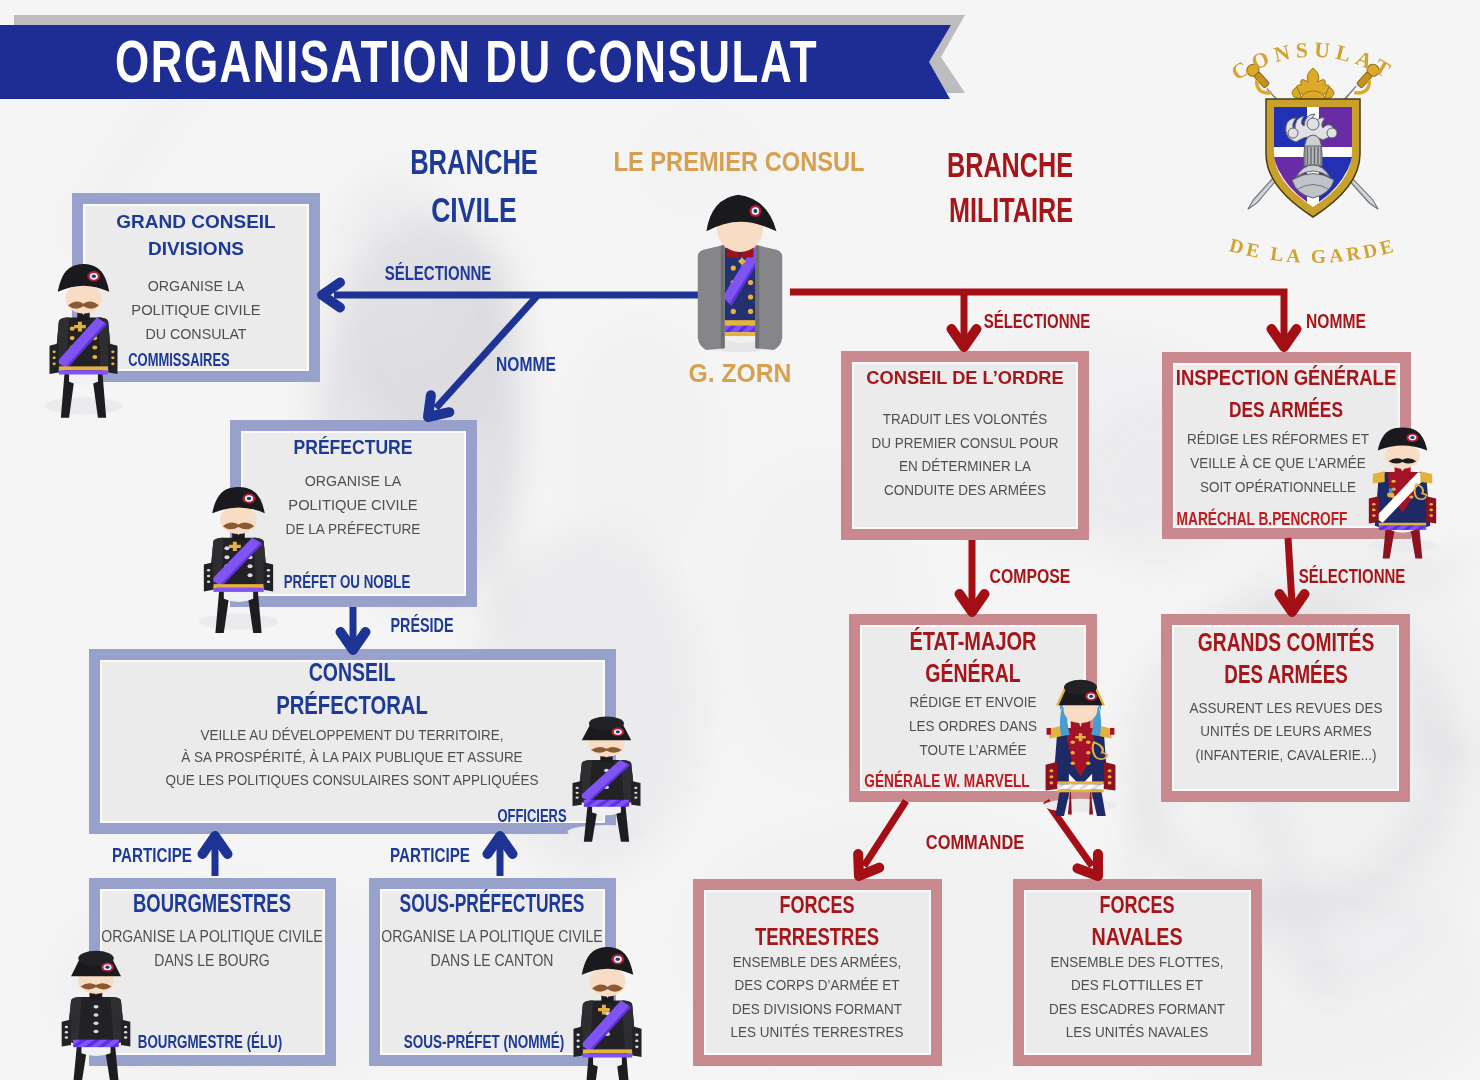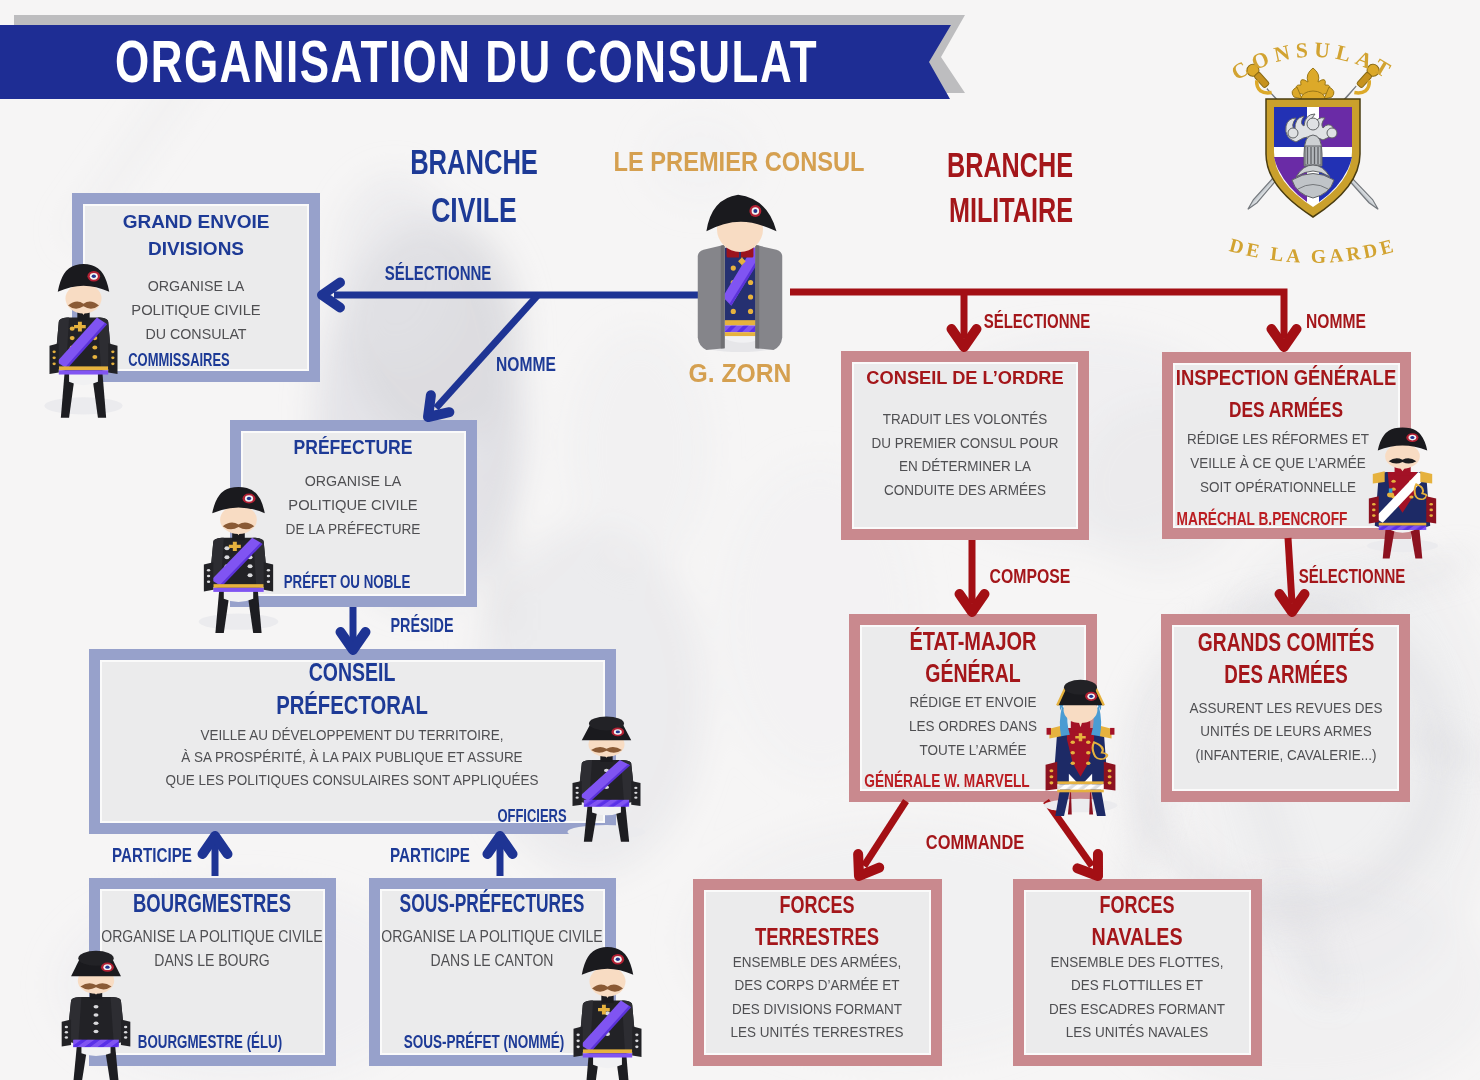--- a/index.html
+++ b/index.html
@@ -490,21 +490,21 @@
 <div class="tx c bT" style="left:422px;top:625px;font-size:20px;--sx:0.72;">PRÉSIDE</div>
 <div class="tx c bT" style="left:152px;top:855px;font-size:20px;--sx:0.76;">PARTICIPE</div>
 <div class="tx c bT" style="left:430px;top:855px;font-size:20px;--sx:0.76;">PARTICIPE</div>
 <div class="tx c bT" style="left:532px;top:816px;font-size:18px;--sx:0.72;">OFFICIERS</div>
 <div class="tx c rT" style="left:1037px;top:321px;font-size:20px;--sx:0.75;">SÉLECTIONNE</div>
 <div class="tx c rT" style="left:1336px;top:321px;font-size:20px;--sx:0.78;">NOMME</div>
 <div class="tx c rT" style="left:1030px;top:576px;font-size:20px;--sx:0.79;">COMPOSE</div>
 <div class="tx c rT" style="left:1352px;top:576px;font-size:20px;--sx:0.75;">SÉLECTIONNE</div>
 <div class="tx c rT" style="left:975px;top:842px;font-size:20px;--sx:0.82;">COMMANDE</div>
 
-<div class="tx c bT" style="left:196px;top:222px;font-size:19px;--sx:1;">GRAND ENVOIE</div>
+<div class="tx c bT" style="left:196px;top:222px;font-size:19px;--sx:1;">GRAND CONSEIL</div>
 <div class="tx c bT" style="left:196px;top:249px;font-size:19px;--sx:1;">DIVISIONS</div>
 <div class="tx c bd" style="left:196px;top:286px;font-size:15.5px;--sx:0.92;">ORGANISE LA</div>
 <div class="tx c bd" style="left:196px;top:310px;font-size:15.5px;--sx:0.95;">POLITIQUE CIVILE</div>
 <div class="tx c bd" style="left:196px;top:334px;font-size:15.5px;--sx:0.92;">DU CONSULAT</div>
 <div class="tx c bT" style="left:179px;top:360px;font-size:18px;--sx:0.72;">COMMISSAIRES</div>
 
 <div class="tx c bT" style="left:353px;top:447px;font-size:19.5px;--sx:0.9;">PRÉFECTURE</div>
 <div class="tx c bd" style="left:353px;top:481px;font-size:15.5px;--sx:0.92;">ORGANISE LA</div>
 <div class="tx c bd" style="left:353px;top:505px;font-size:15.5px;--sx:0.95;">POLITIQUE CIVILE</div>
 <div class="tx c bd" style="left:353px;top:529px;font-size:15.5px;--sx:0.88;">DE LA PRÉFECTURE</div>

